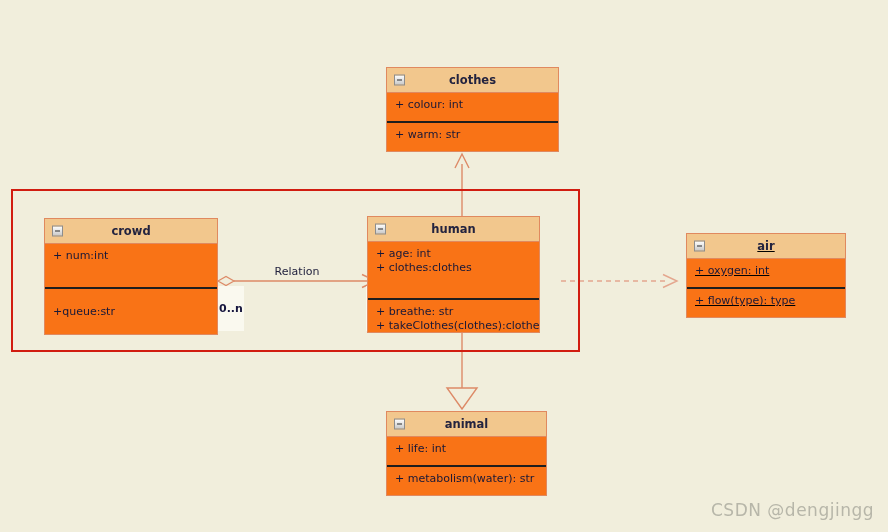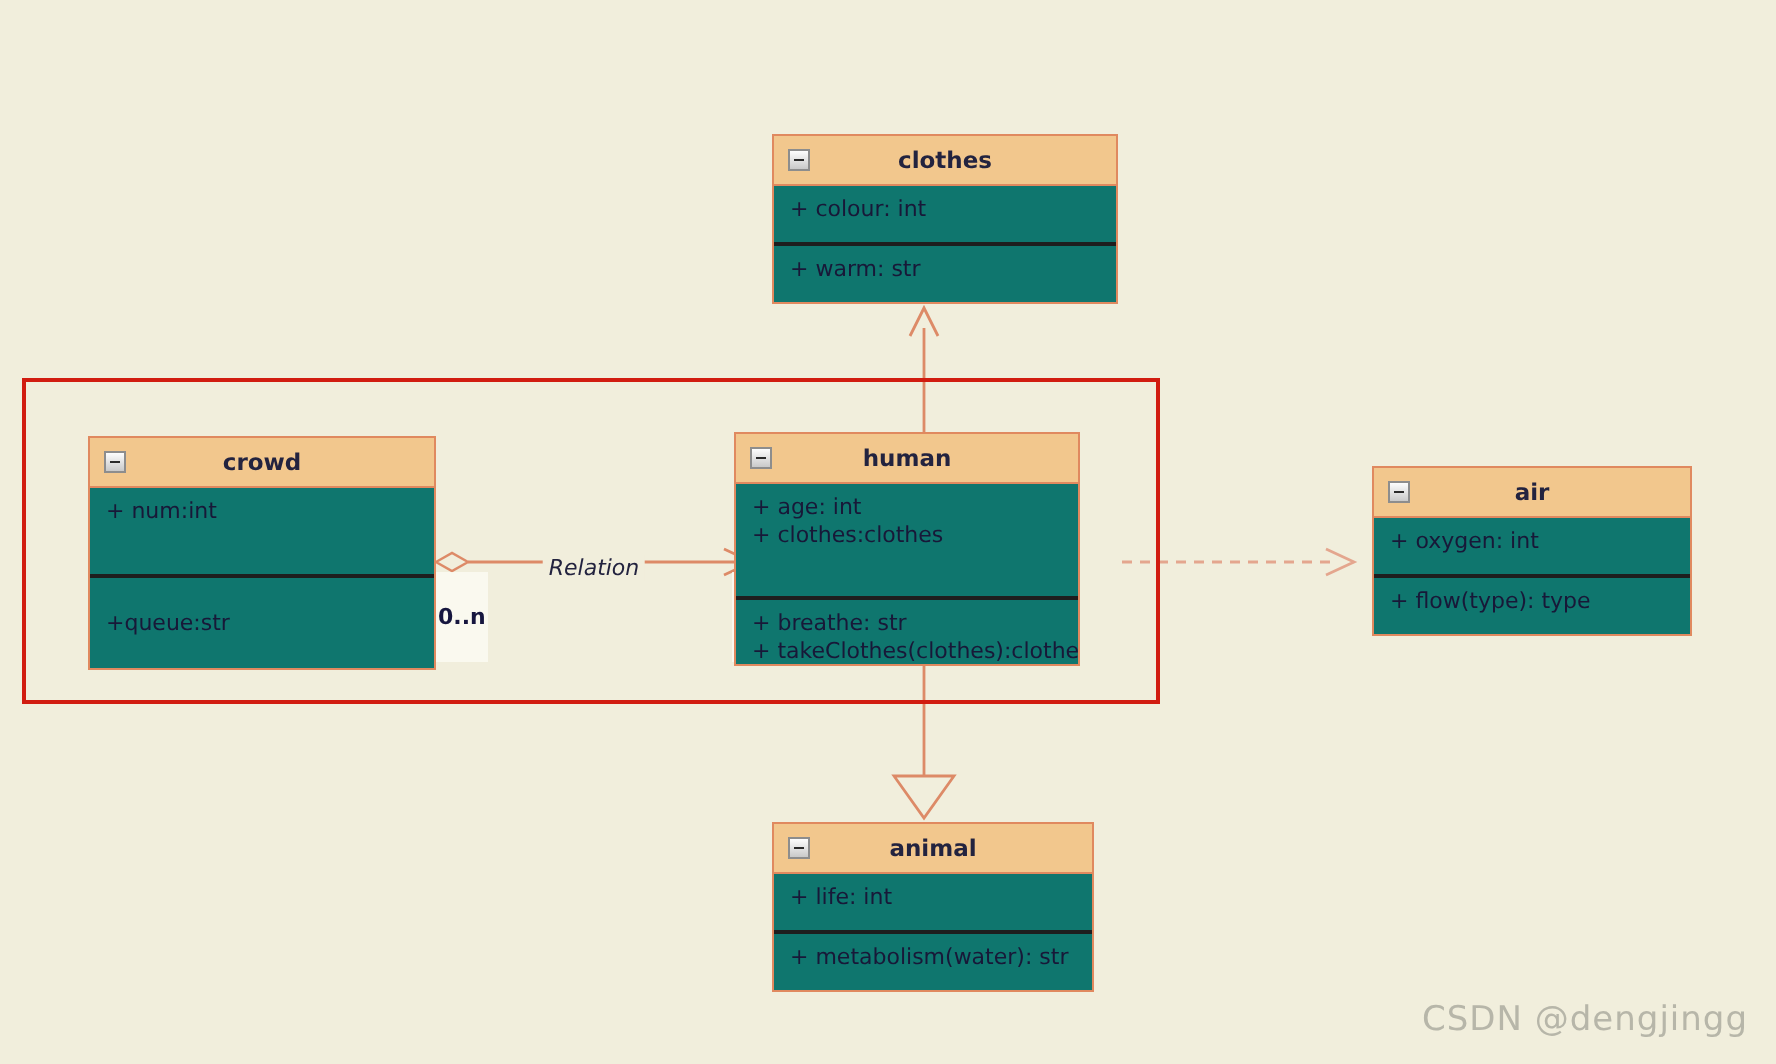--- a/index.html
+++ b/index.html
@@ -11,21 +11,21 @@
     height: 532px;
     background: #f1eedc;
     overflow: hidden;
   }
 
   
   .uml-class {
     position: absolute;
     box-sizing: border-box;
     border: 1px solid #e0895f;
-    background: #0f766e;
+    background: #f97316;
     display: flex;
     flex-direction: column;
     justify-content: flex-end;
   }
   .uml-header {
     position: relative;
     box-sizing: border-box;
     background: #f2c78d;
     border-bottom: 1px solid #e0895f;
     flex: 0 0 auto;
@@ -142,21 +142,21 @@
     </g>
 
     <g>
       <path d="M561 281 H 668" stroke="#e4a68e" stroke-width="1.4" stroke-dasharray="5 4" fill="none"></path>
       <path d="M663 274.5 L677 281 L663 287.5" stroke="#e4a68e" stroke-width="1.4" fill="none"></path>
     </g>
   </svg>
 
   <div id="highlight-rect"></div>
 
-  <span class="edge-label" style="left:297px; top:284px;font-style:italic;">Relation</span>
+  <span class="edge-label" style="left:297px; top:271px;">Relation</span>
   <span class="mult-label" style="left:218px; top:286px;">0..n</span>
   <span class="mult-label" style="left:366px; top:286px;">1</span>
 
   <div class="uml-class" style="left:386px; top:67px; width:173px; height:85px;">
     <div class="uml-header" style="height:25px">
       <span class="collapse">
           <span class="minus"></span>
         </span>
       <span class="uml-title">clothes</span>
     </div>
@@ -196,21 +196,21 @@
       <div class="row first">+ age: int</div>
       <div class="row">+ clothes:clothes</div>
     </div>
     <div class="uml-sep"></div>
     <div class="uml-methods">
       <div class="row first">+ breathe: str</div>
       <div class="row">+ takeClothes(clothes):clothes</div>
     </div>
   </div>
 
-  <div class="uml-class" style="left:686px; top:233px; width:160px; height:85px;">
+  <div class="uml-class" style="left:686px; top:233px; width:160px; height:85px;text-decoration:underline;">
     <div class="uml-header" style="height:25px">
       <span class="collapse">
           <span class="minus"></span>
         </span>
       <span class="uml-title">air</span>
     </div>
     <div class="uml-attrs" style="height:28px">
       <div class="row first">+ oxygen: int</div>
     </div>
     <div class="uml-sep"></div>

